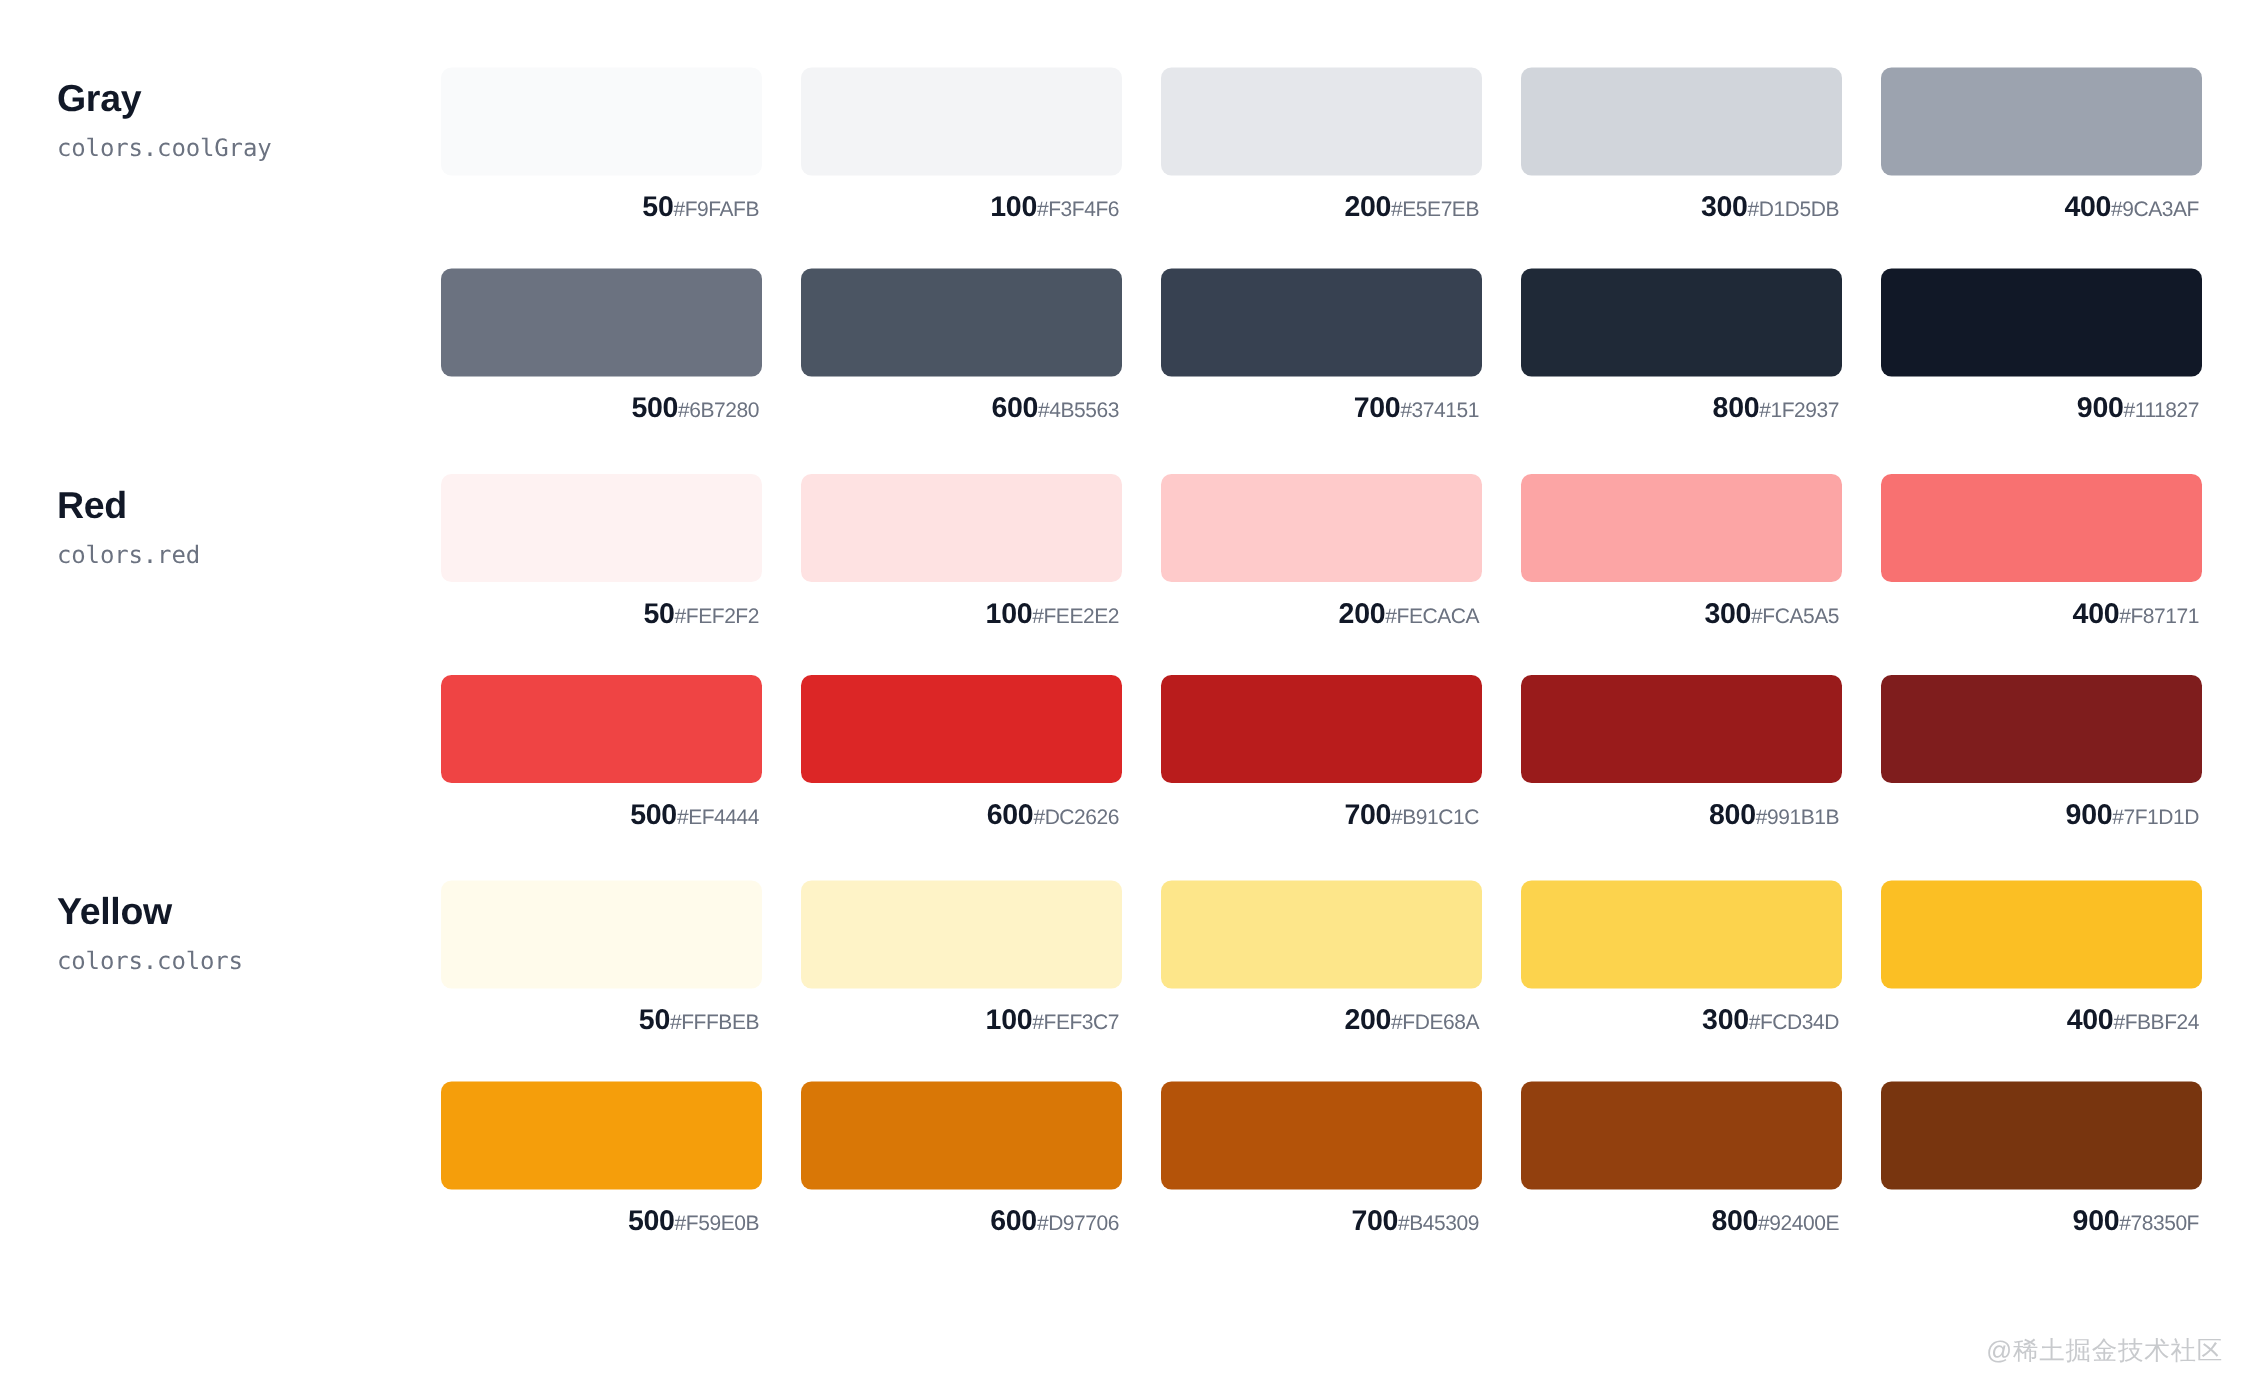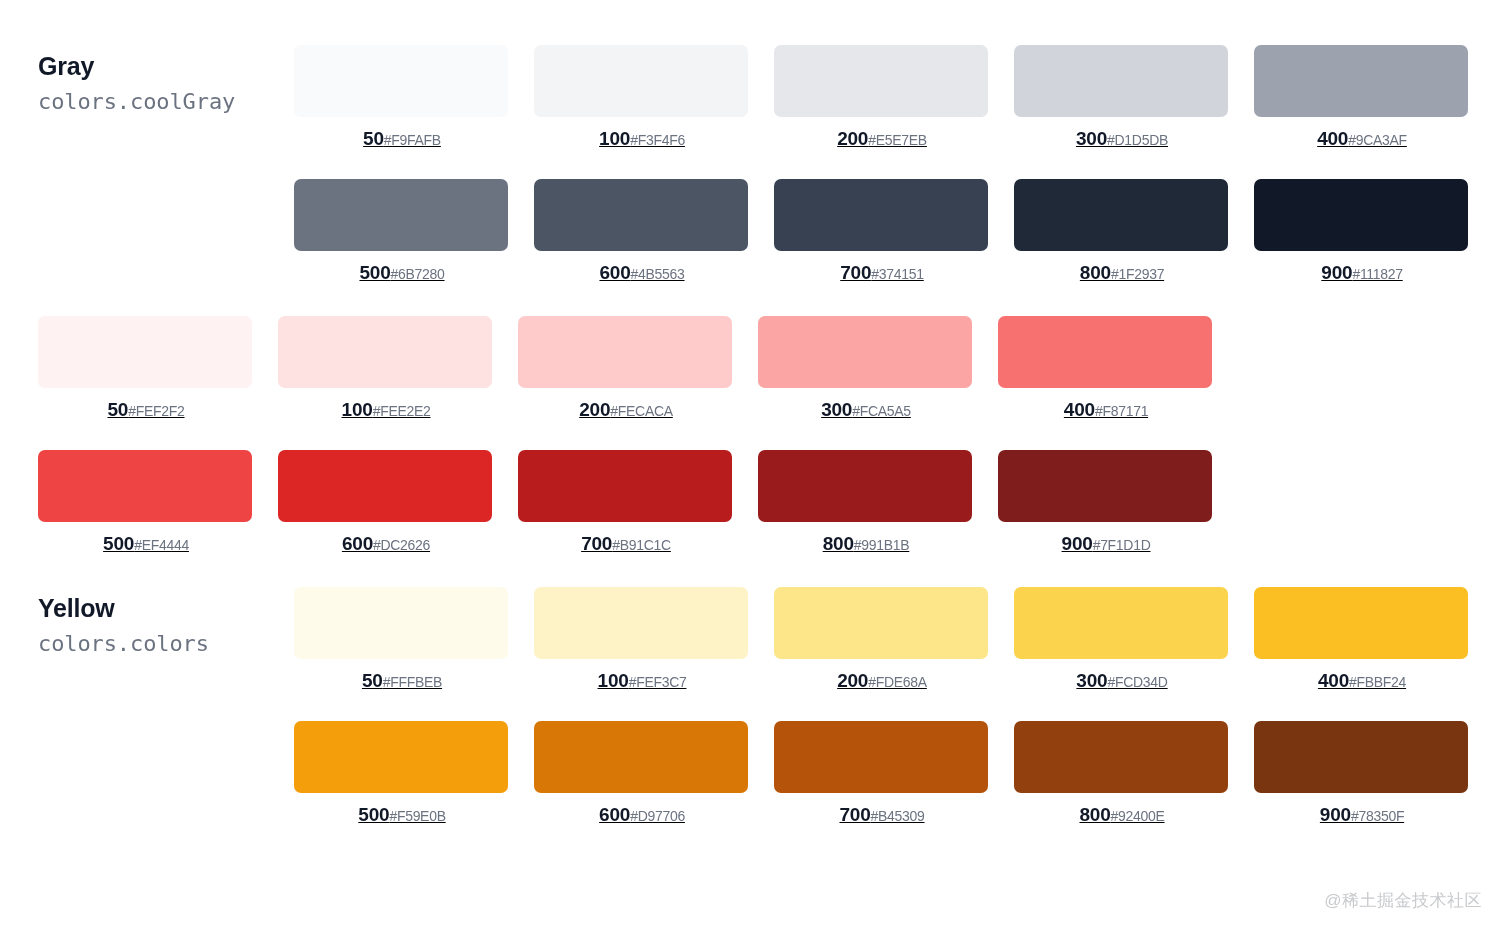--- a/index.html
+++ b/index.html
@@ -43,21 +43,21 @@
     font-family: "Liberation Sans", sans-serif;
     font-size: 25px;
     font-weight: bold;
     color: #111827;
     letter-spacing: -0.2px;
     line-height: 1.2;
   }
 
   .section-token {
     font-family: "DejaVu Sans Mono", monospace;
-    font-size: 22px;
+    font-size: 16px;
     color: #6B7280;
     margin-top: 8px;
     letter-spacing: -0.1px;
   }
 
   
   .swatch-grid {
     flex: 1 1 auto;
     display: flex;
     flex-direction: column;
@@ -75,25 +75,24 @@
   }
 
   .swatch-chip {
     width: 214px;
     height: 72px;
     border-radius: 7px;
   }
 
   .swatch-meta {
     display: flex;
-    justify-content: center;
+    justify-content: flex-end;
     align-items: baseline;
     margin-top: 11px;
     padding: 0 2px 0 4px;
-    text-decoration: underline;
   }
 
   .swatch-shade {
     font-family: "Liberation Sans", sans-serif;
     font-size: 19px;
     font-weight: bold;
     color: #111827;
     letter-spacing: -0.2px;
   }
 
@@ -198,20 +197,24 @@
               <div class="swatch-chip" style="background-color: rgb(17, 24, 39);"></div>
               <div class="swatch-meta">
                 <span class="swatch-shade">900</span>
                 <span class="swatch-hex">#111827</span>
               </div>
             </div>
           </div>
         </div>
       </div>
       <div class="section">
+        <div class="section-label">
+          <div class="section-title">Red</div>
+          <div class="section-token">colors.red</div>
+        </div>
         <div class="swatch-grid">
           <div class="swatch-row">
             <div class="swatch-cell">
               <div class="swatch-chip" style="background-color: rgb(254, 242, 242);"></div>
               <div class="swatch-meta">
                 <span class="swatch-shade">50</span>
                 <span class="swatch-hex">#FEF2F2</span>
               </div>
             </div>
             <div class="swatch-cell">

